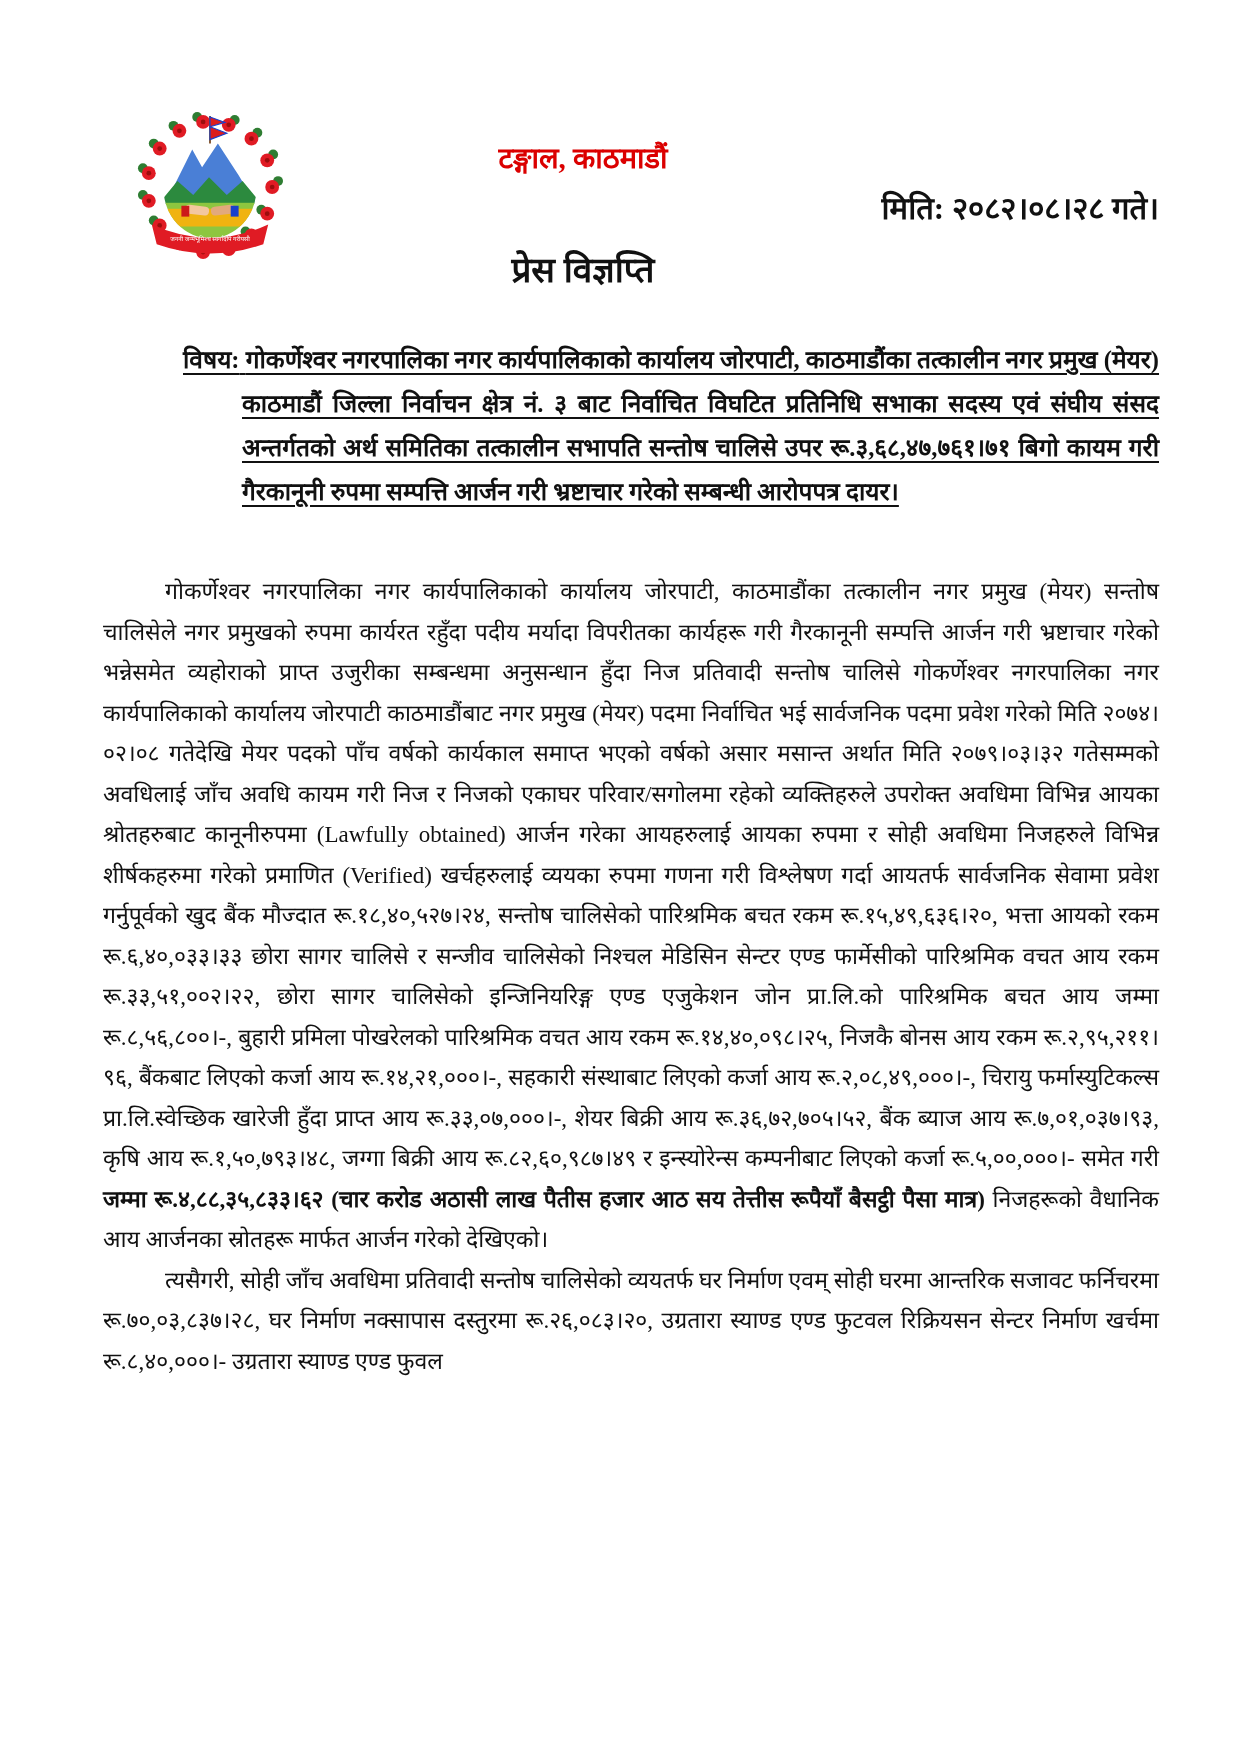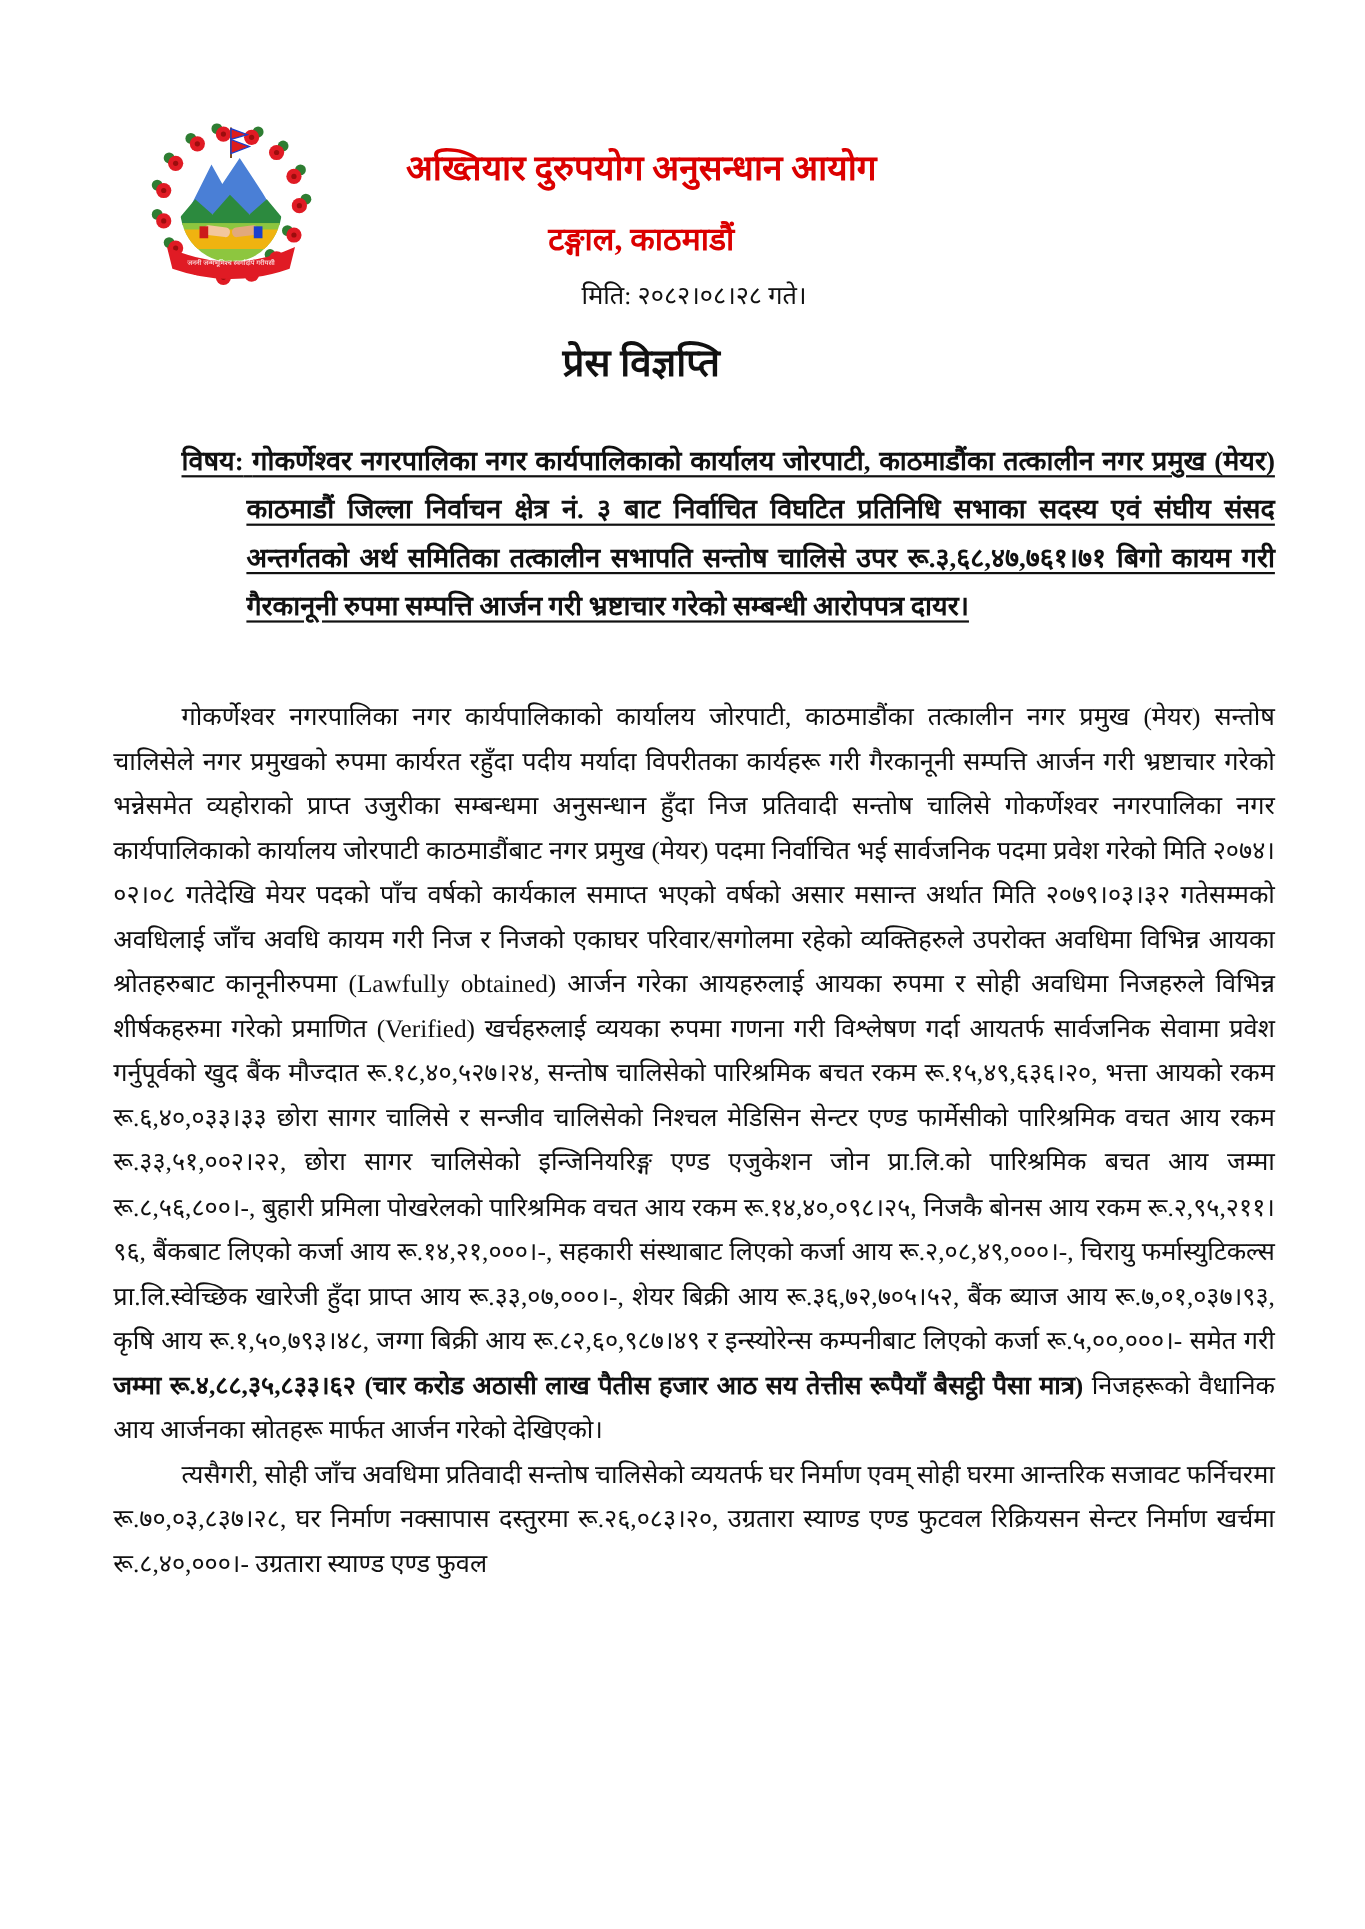--- a/index.html
+++ b/index.html
@@ -38,36 +38,37 @@
     line-height:46px;
   }
   .org-address{
     font-size:29px;
     font-weight:700;
     color:var(--red);
     line-height:44px;
     margin-top:20px;
   }
   .date-line{
-    text-align:center;
-    font-size:23px;
+    text-align:right;
+    font-size:31px;
     margin-top:14px;
     line-height:30px;
+    font-weight:bold;
   }
   .doc-title{
     width:960px;
     text-align:center;
     font-size:35px;
     font-weight:700;
     margin-top:24px;
     line-height:46px;
   }
   .subject{
     margin-top:44px;
-    margin-left:62px;
+    margin-left:80px;
     padding-left:59px;
     text-indent:-59px;
     font-size:24.5px;
     font-weight:700;
     line-height:44px;
     text-align:justify;
     text-decoration:underline;
     text-decoration-thickness:2px;
     text-underline-offset:5px;
   }
@@ -171,21 +172,20 @@
       </g>
 
       <g>
         <path d="M16,114 Q75,141 134,114 L129,134 Q75,153 21,134 Z" fill="#e01b24"></path>
         <text x="75" y="131" font-size="6.2" fill="#ffffff" text-anchor="middle">जननी जन्मभूमिश्च स्वर्गादपि गरीयसी</text>
       </g>
     </svg>
   </div>
 
   <div class="org-block">
-    <div class="org-name">अख्तियार दुरुपयोग अनुसन्धान आयोग</div>
     <div class="org-address">टङ्गाल, काठमाडौं</div>
   </div>
 
   <div class="date-line">मिति: २०८२।०८।२८ गते।</div>
 
   <div class="doc-title">प्रेस विज्ञप्ति</div>
 
   <div class="subject"><span class="subject-label">विषय:</span> <span>गोकर्णेश्वर नगरपालिका नगर कार्यपालिकाको कार्यालय जोरपाटी, काठमाडौंका तत्कालीन नगर प्रमुख (मेयर) काठमाडौं जिल्ला निर्वाचन क्षेत्र नं. ३ बाट निर्वाचित विघटित प्रतिनिधि सभाका सदस्य एवं संघीय संसद अन्तर्गतको अर्थ समितिका तत्कालीन सभापति सन्तोष चालिसे उपर रू.३,६८,४७,७६१।७१ बिगो कायम गरी गैरकानूनी रुपमा सम्पत्ति आर्जन गरी भ्रष्टाचार गरेको सम्बन्धी आरोपपत्र दायर।</span></div>
 
   <div class="body-text" id="body-container">

